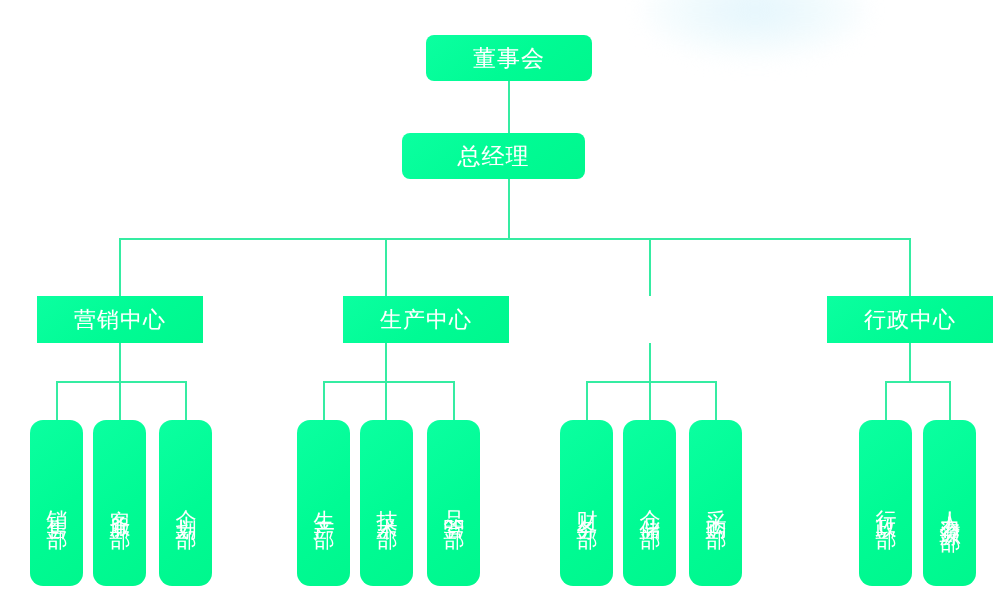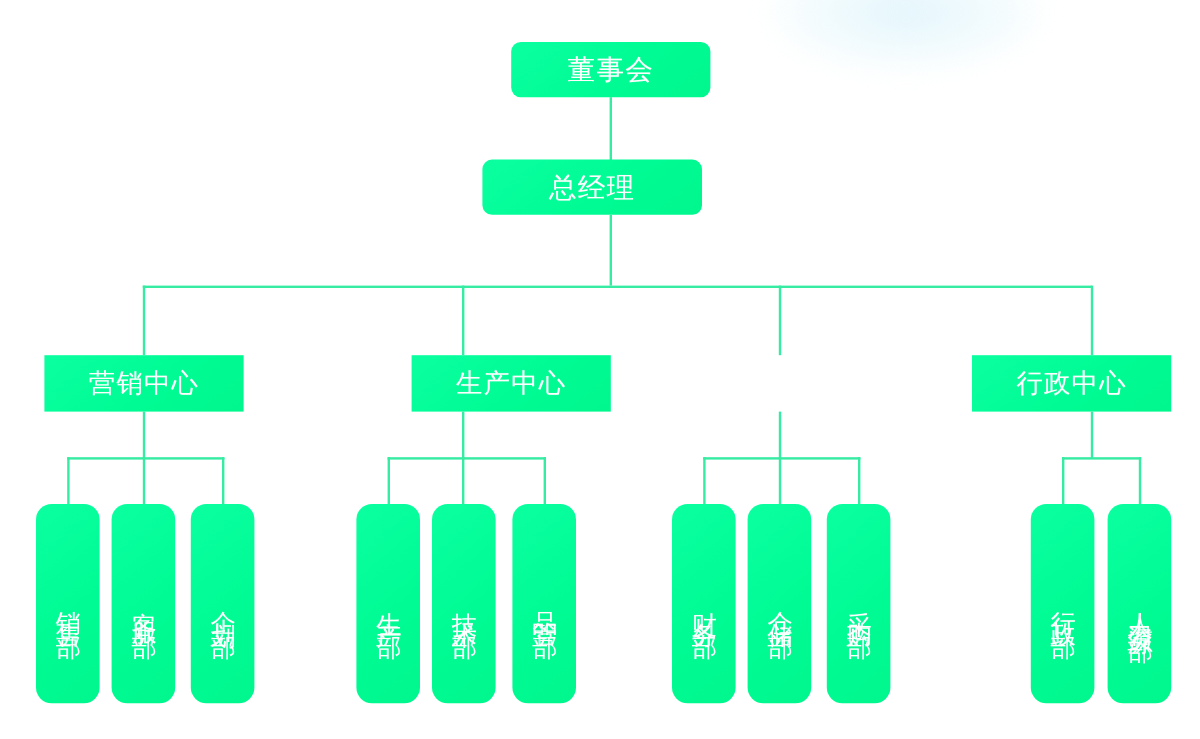--- a/index.html
+++ b/index.html
@@ -121,21 +121,21 @@
   <div class="conn h" style="left:885px; top:381px; width:66px;"></div>
   <div class="conn v" style="left:885px; top:381px; height:39px;"></div>
   <div class="conn v" style="left:949px; top:381px; height:39px;"></div>
 
   <div class="node top-node" style="left:426px; top:35px; width:166px; height:46px;">董事会</div>
 
   <div class="node top-node" style="left:402px; top:133px; width:183px; height:46px;">总经理</div>
 
   <div class="node center-node" style="left:37px; top:296px; width:166px; height:47px;">营销中心</div>
   <div class="node center-node" style="left:303px; top:296px; width:166px; height:47px;margin-left:40px;">生产中心</div>
-  <div class="node center-node" style="left:810px; top:296px; width:166px; height:47px;">行政中心</div>
+  <div class="node center-node" style="left:827px; top:296px; width:166px; height:47px;">行政中心</div>
 
   <div class="node dept-node" style="left:30px; top:420px; width:53px; height:166px;">销售部</div>
   <div class="node dept-node" style="left:93px; top:420px; width:53px; height:166px;">客服部</div>
   <div class="node dept-node" style="left:159px; top:420px; width:53px; height:166px;">企划部</div>
 
   <div class="node dept-node" style="left:297px; top:420px; width:53px; height:166px;">生产部</div>
   <div class="node dept-node" style="left:360px; top:420px; width:53px; height:166px;">技术部</div>
   <div class="node dept-node" style="left:427px; top:420px; width:53px; height:166px;">品管部</div>
 
   <div class="node dept-node" style="left:560px; top:420px; width:53px; height:166px;">财务部</div>

